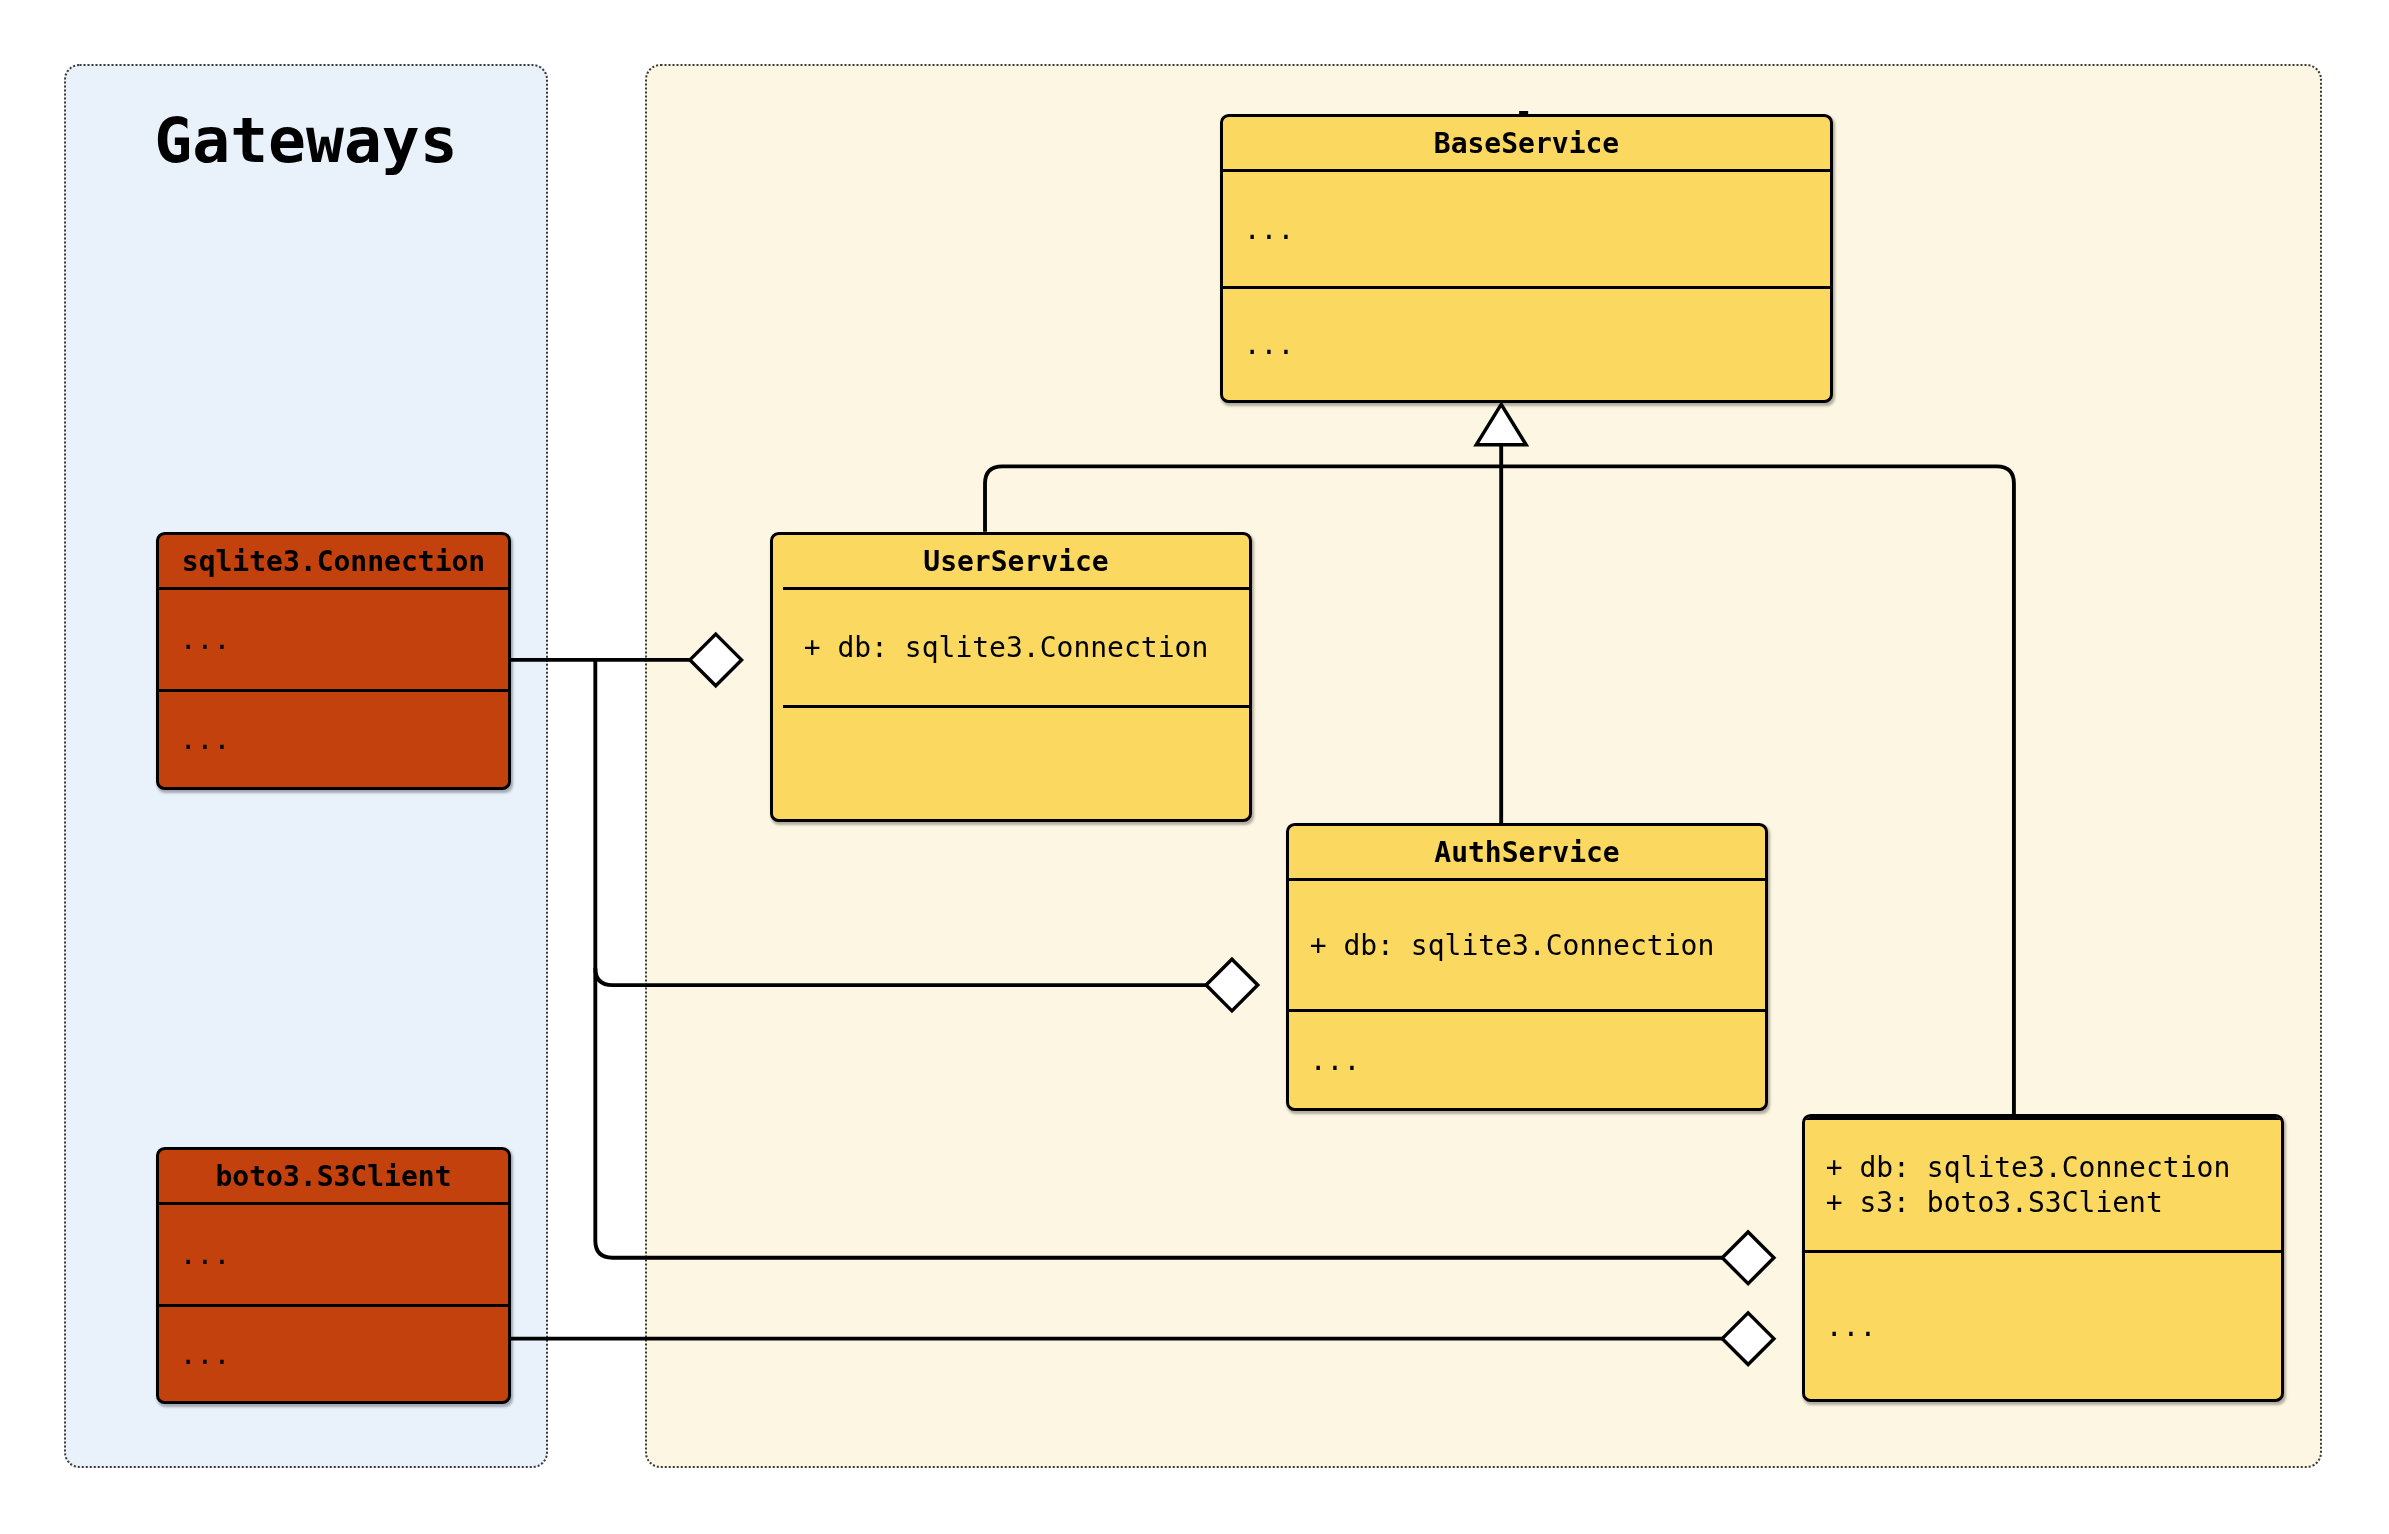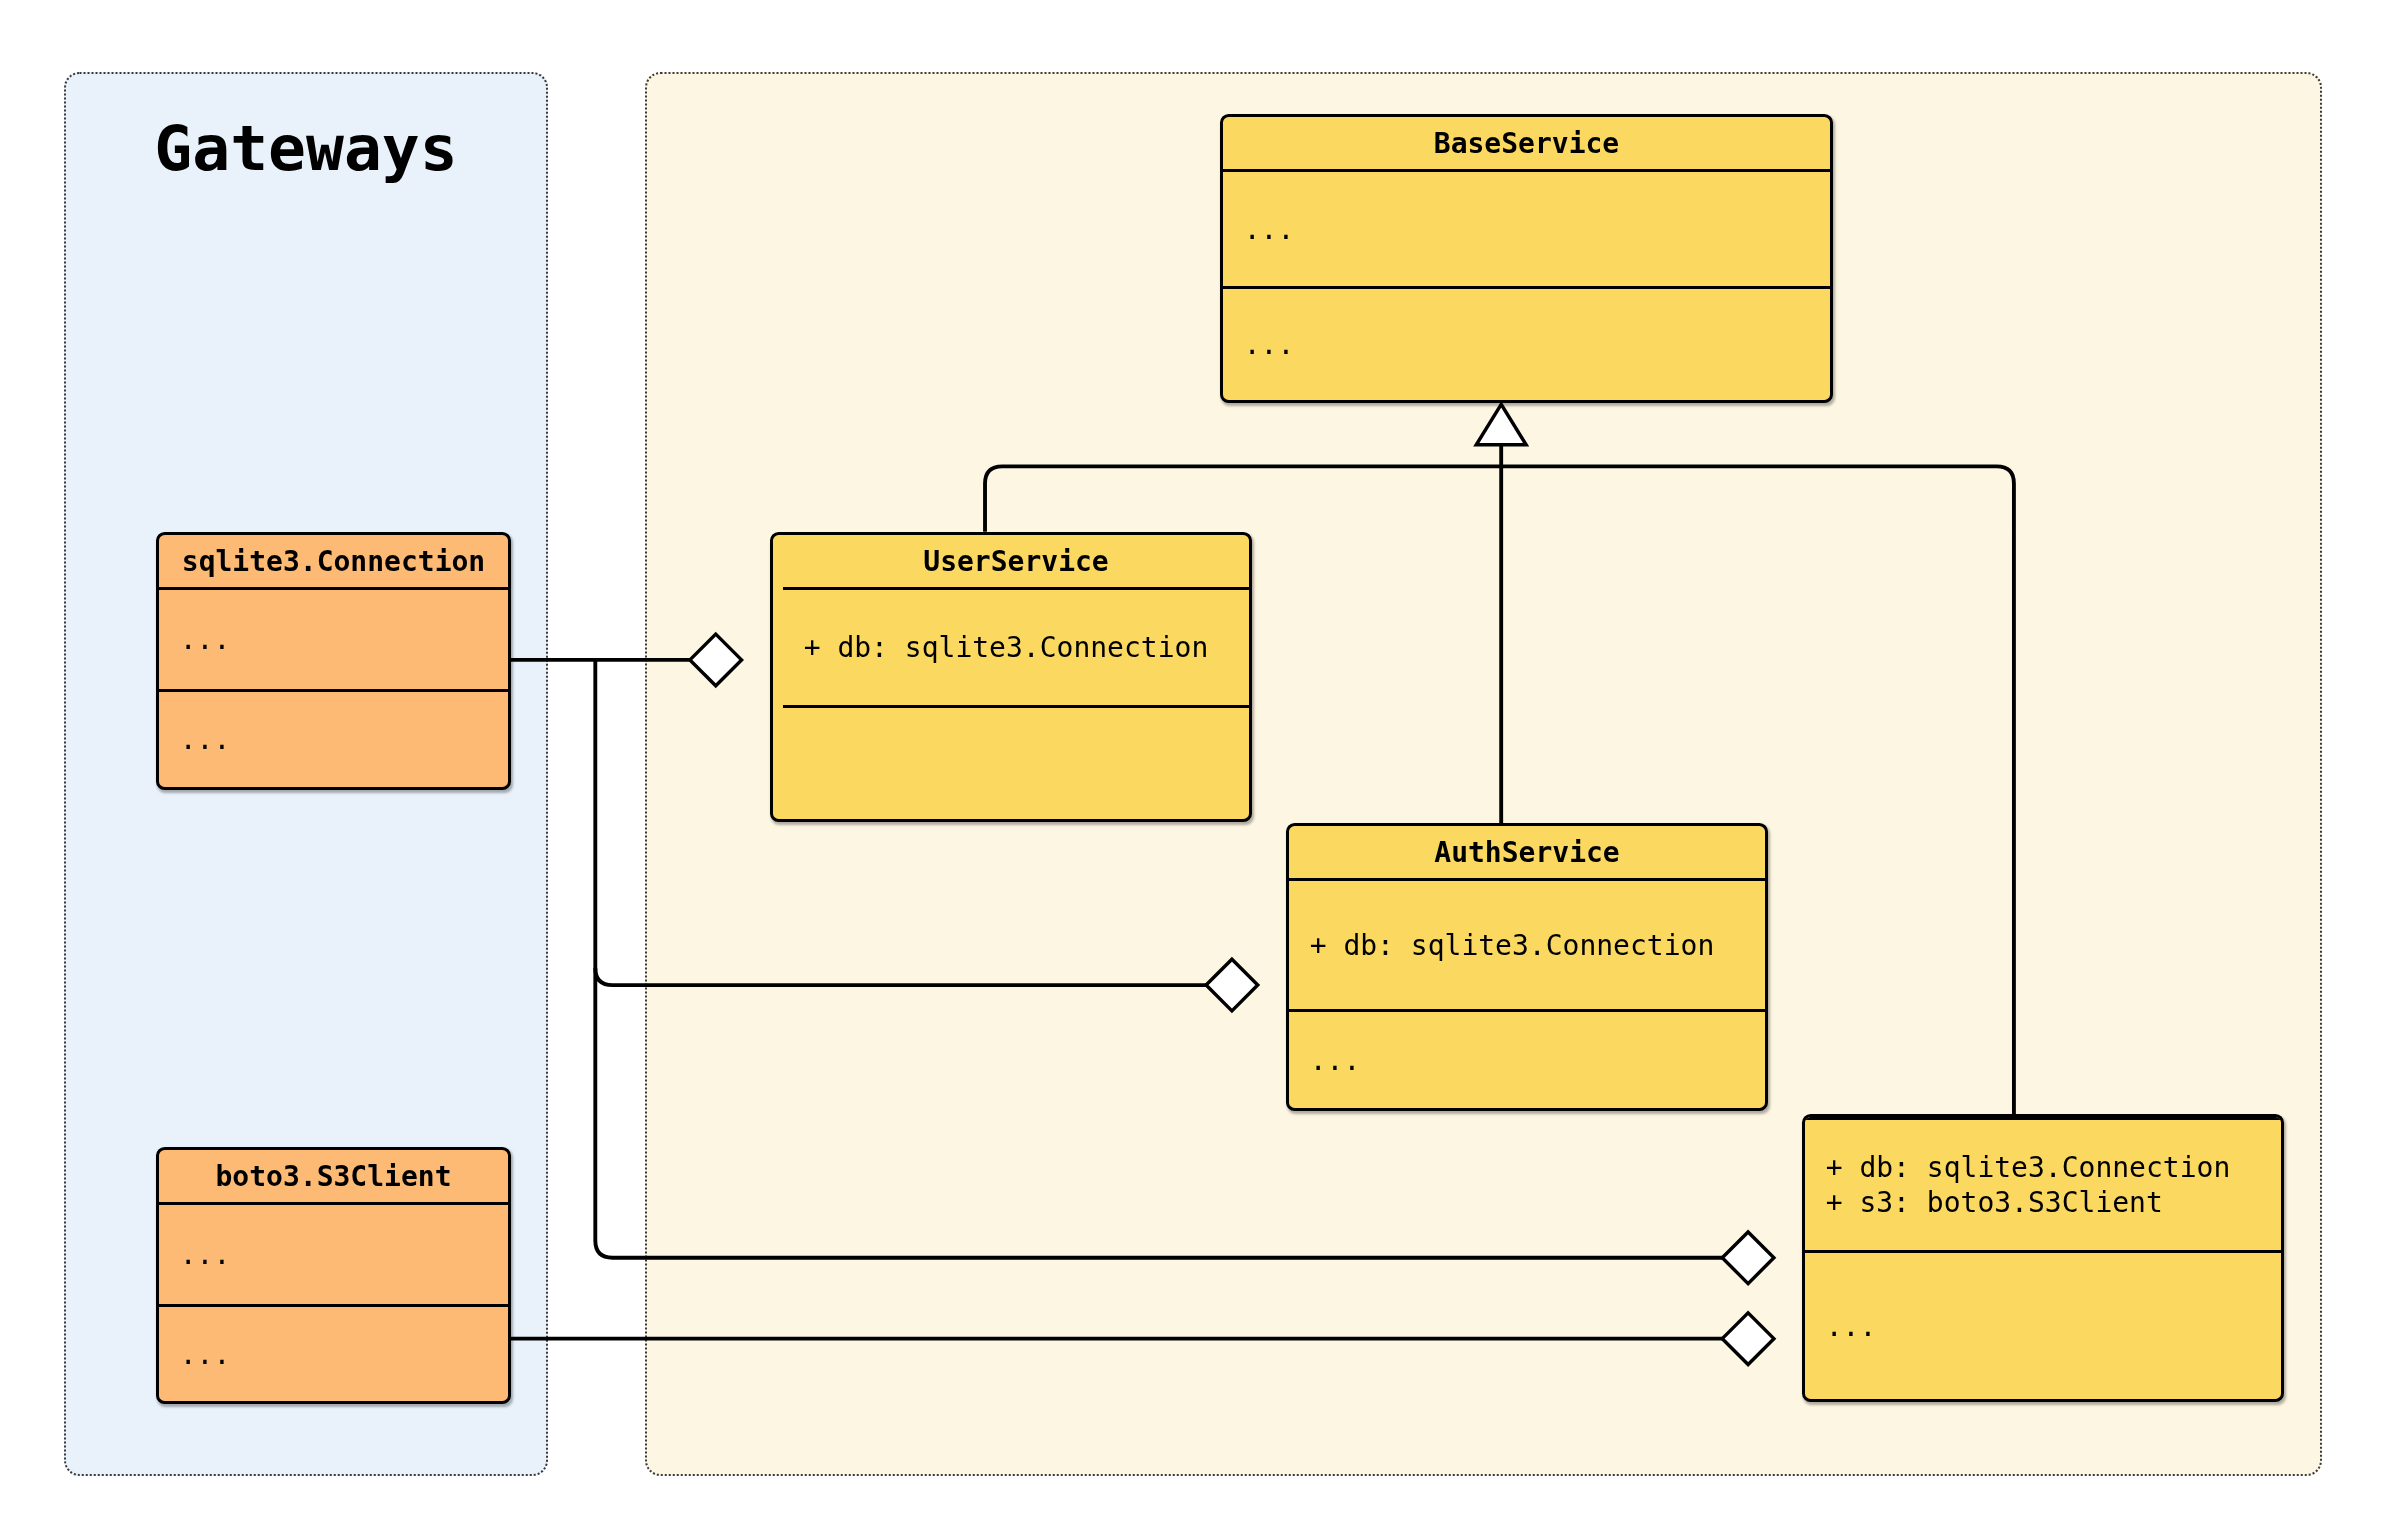--- a/index.html
+++ b/index.html
@@ -12,21 +12,20 @@
   }
   * { box-sizing: border-box; }
 
   .canvas { position: absolute; inset: 0; width: 2389px; height: 1534px; }
 
   
   .panel {
     position: absolute;
     border: 2.2px dotted #3a3a3a;
     border-radius: 15.5px;
-    margin-top: 8px;
   }
   .panel-gateways {
     left: 64px; top: 64px; width: 484px; height: 1404px;
     background: #E9F1FB;
   }
   .panel-services {
     left: 645px; top: 64px; width: 1677px; height: 1404px;
     background: #FDF6E3;
   }
   .panel-title {
@@ -55,21 +54,21 @@
     display: flex;
     flex-direction: column;
     border: 3px solid #000;
     border-radius: 8.6px;
     overflow: hidden;
     color: #000;
     box-shadow: 1.7px 2.6px 2.6px rgba(0,0,0,0.30);
     margin-left: 27px;
   }
   .uml-box.yellow { background: #FBD860; }
-  .uml-box.blue   { background: #fdba74; }
+  .uml-box.blue   { background: #c2410c; }
 
   .uml-title {
     height: 52px;
     flex: 0 0 52px;
     display: flex;
     align-items: center;
     justify-content: center;
     font-weight: bold;
     font-size: 28px;
   }

